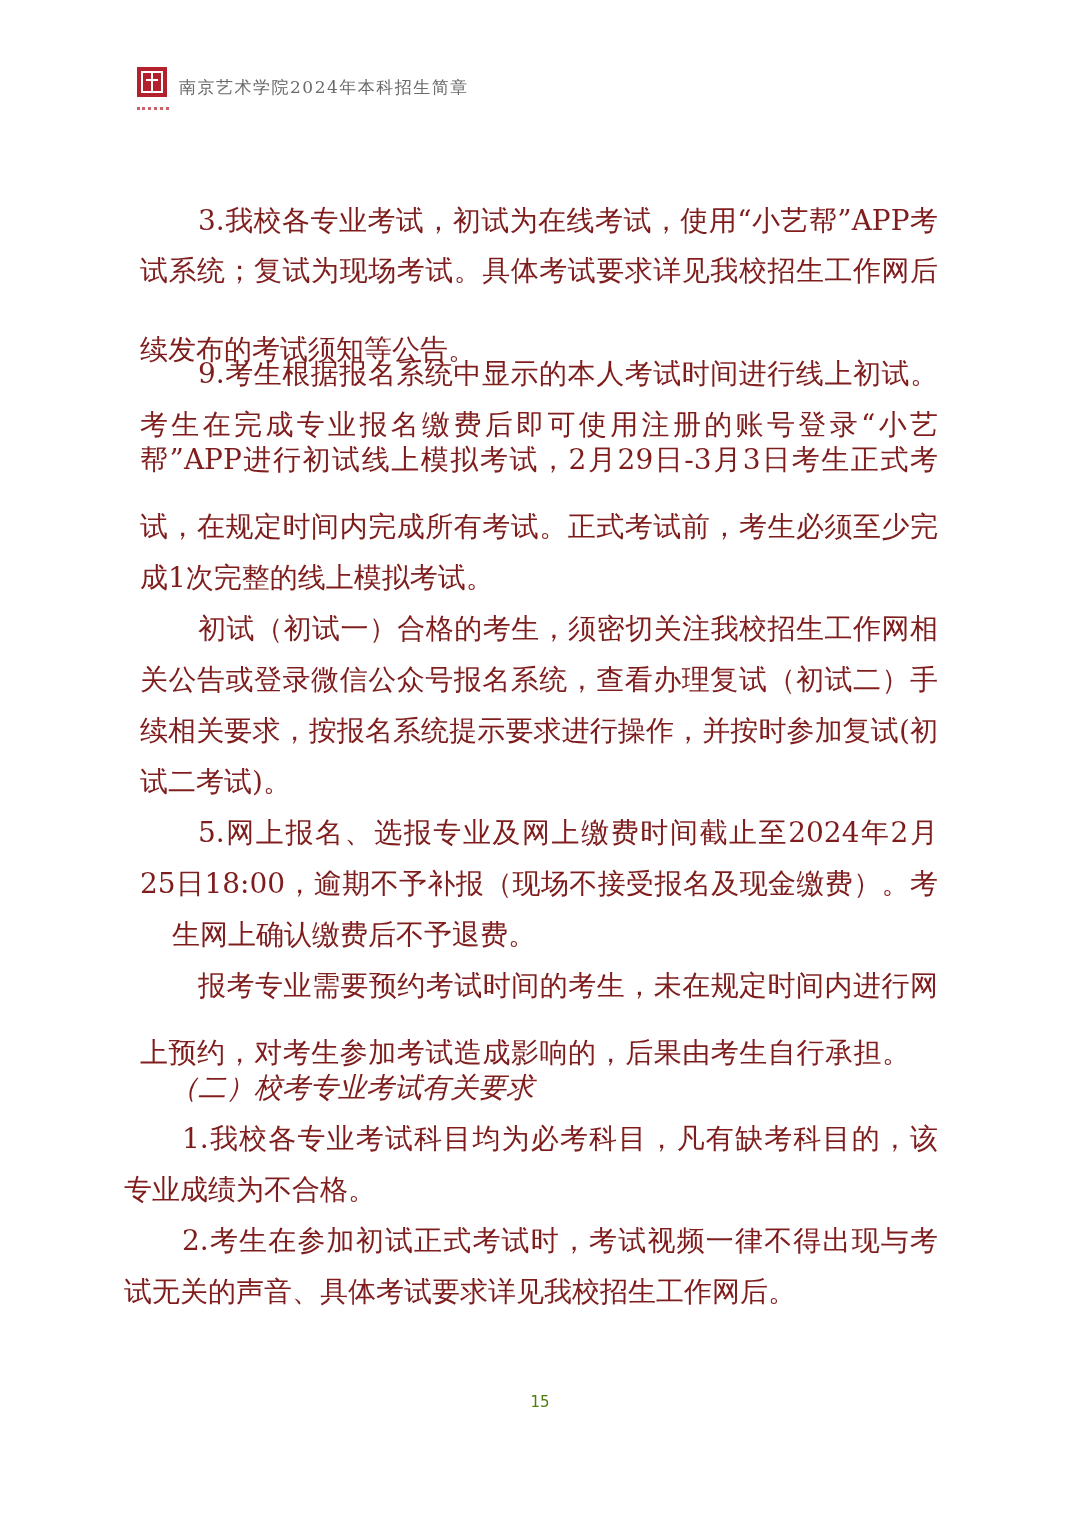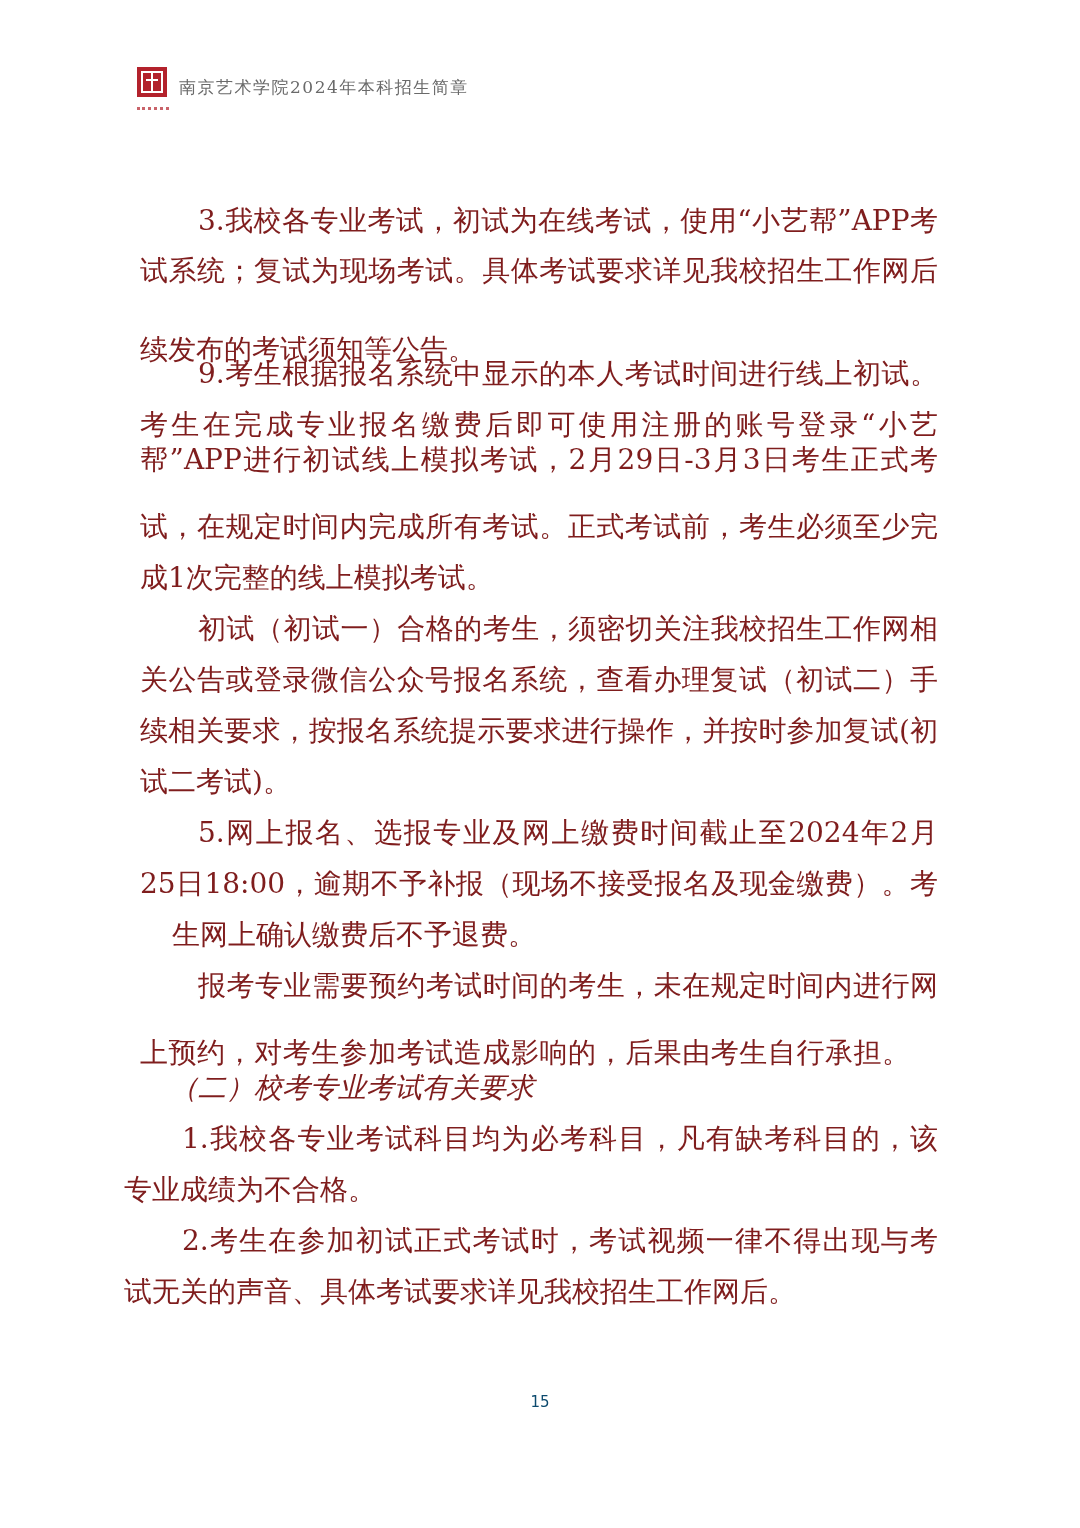--- a/index.html
+++ b/index.html
@@ -81,21 +81,21 @@
       text-align: justify;
       text-align-last: justify;
     }
     .page-number {
       position: absolute;
       left: 0;
       width: 1080px;
       top: 1393px;
       text-align: center;
       font-size: 15px;
-      color: #0c4a6e;
+      color: #4d7c0f;
       font-family: "DejaVu Sans", "Liberation Sans", sans-serif;
     }
   </style>
 </head>
 <body>
 
 <div class="header">
   <div class="logo">
     <div class="logo-box">
         <div class="glyph"></div>

